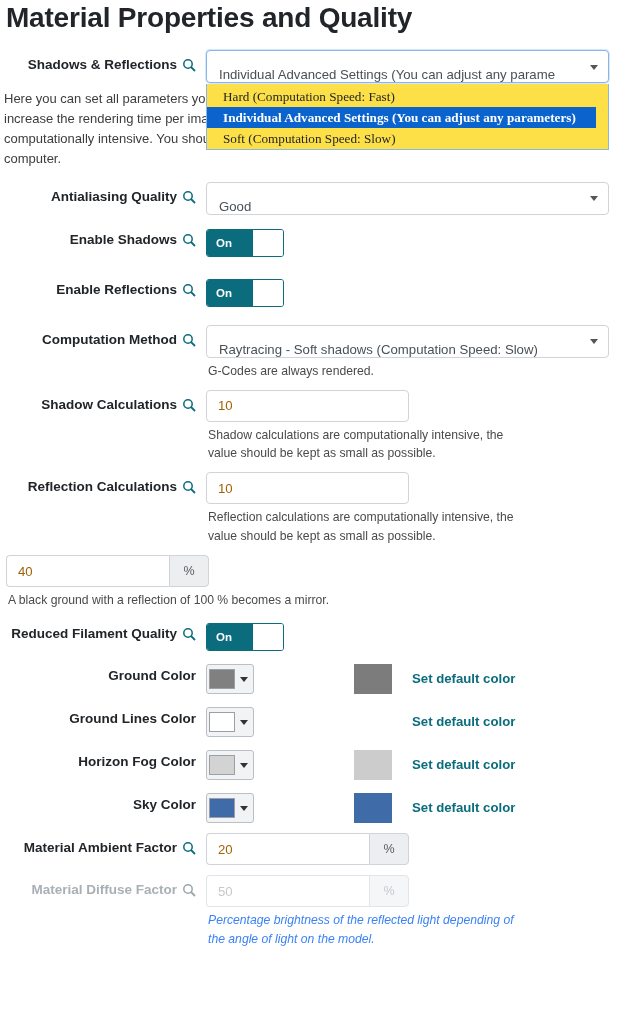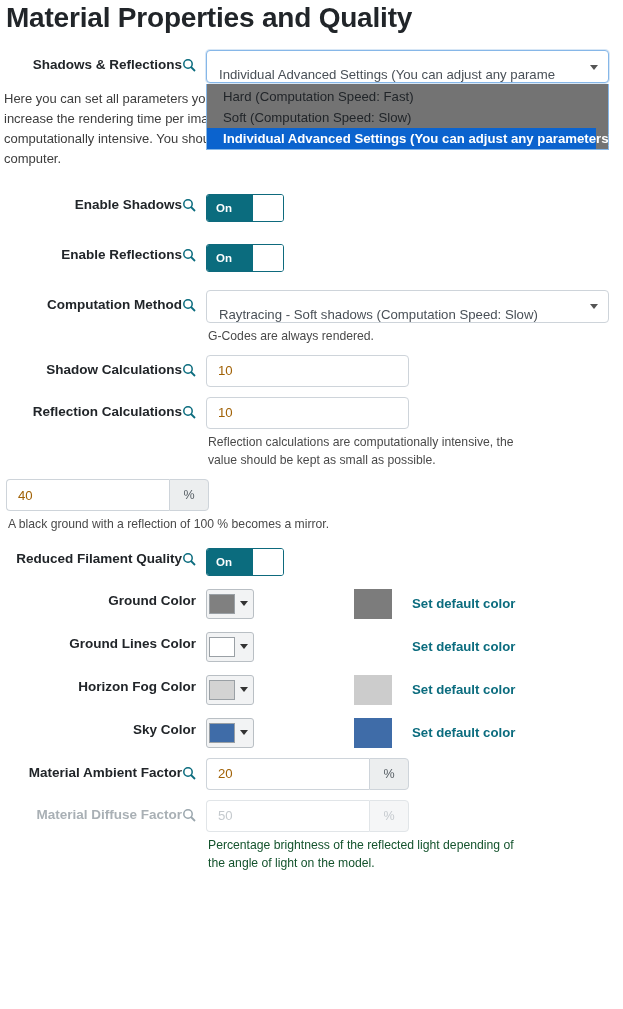--- a/index.html
+++ b/index.html
@@ -38,34 +38,35 @@
     text-align: right;
     padding-right: 10px;
     padding-top: 9px;
     font-size: 13.5px;
     font-weight: bold;
     color: #212529;
     line-height: 1.25;
     display: flex;
     justify-content: flex-end;
     align-items: flex-start;
+    gap: 5px;
   }
   .label-cell.disabled { color: #a9b0b5; }
   .field-cell {
     flex: 1;
     padding-top: 2px;
   }
   .help {
     font-size: 12.2px;
     color: #4a4a4a;
     line-height: 1.5;
     margin: 4px 2px 0 2px;
     max-width: 405px;
   }
-  .help.disabled { color: #14532d; }
+  .help.disabled { color: #3b82f6; font-style: italic; }
 
   
   .mag {
     display: inline-block;
     width: 14px; height: 14px;
     position: relative;
     flex: 0 0 auto;
     margin-top: 1px;
   }
   .mag svg { display: block; }
@@ -104,25 +105,26 @@
     border-color: #86b7e8;
     box-shadow: 0 0 0 1px rgba(100,160,220,.25);
   }
 
   
   .dropdown-wrap { position: relative; width: 403px; }
   .dropdown-list {
     position: absolute;
     top: 34px; left: 0;
     width: 403px;
-    background: #737373;
+    background: #fde047;
     border: 1px solid #86b7e8;
     border-top: none;
     z-index: 50;
     padding: 2px 12px 0 0;
+    font-family: Liberation Serif, serif;
   }
   .dropdown-list .opt {
     font-size: 13.2px;
     line-height: 19px;
     padding: 1px 8px 1px 16px;
     color: #212529;
     white-space: nowrap;
   }
   .dropdown-list .opt.selected {
     background: #0b63ce;
@@ -270,29 +272,46 @@
       </span>
     </div>
     <div class="field-cell">
       <div class="dropdown-wrap">
         <div class="fakeselect open">
           <span>Individual Advanced Settings (You can adjust any parame</span>
           <span class="caret"></span>
         </div>
         <div class="dropdown-list">
           <div class="opt">Hard (Computation Speed: Fast)</div>
+          <div class="opt selected">Individual Advanced Settings (You can adjust any parameters)</div>
           <div class="opt">Soft (Computation Speed: Slow)</div>
-          <div class="opt selected">Individual Advanced Settings (You can adjust any parameters)</div>
         </div>
       </div>
     </div>
   </div>
 
   <p class="intro">Here you can set all parameters you need for your best rendering. Some settings will increase the rendering time per image extremely because some operations are very computationally intensive. You should always check if the values make sense for your computer.</p>
 
+  <div class="row">
+    <div class="label-cell">
+      <span>Antialiasing Quality</span>
+      <span class="mag">
+        <svg width="14" height="14" viewBox="0 0 14 14">
+            <circle cx="6" cy="6" r="4.2" fill="none" stroke="#0b6c7e" stroke-width="1.5"></circle>
+            <line x1="9" y1="9" x2="13" y2="13" stroke="#0b6c7e" stroke-width="1.8"></line>
+          </svg>
+      </span>
+    </div>
+    <div class="field-cell">
+      <div class="fakeselect">
+        <span>Good</span>
+        <span class="caret"></span>
+      </div>
+    </div>
+  </div>
   <div class="spacer-8"></div>
 
   <div class="row">
     <div class="label-cell">
       <span>Enable Shadows</span>
       <span class="mag">
         <svg width="14" height="14" viewBox="0 0 14 14">
             <circle cx="6" cy="6" r="4.2" fill="none" stroke="#0b6c7e" stroke-width="1.5"></circle>
             <line x1="9" y1="9" x2="13" y2="13" stroke="#0b6c7e" stroke-width="1.8"></line>
           </svg>
@@ -353,20 +372,21 @@
       <span>Shadow Calculations</span>
       <span class="mag">
         <svg width="14" height="14" viewBox="0 0 14 14">
             <circle cx="6" cy="6" r="4.2" fill="none" stroke="#0b6c7e" stroke-width="1.5"></circle>
             <line x1="9" y1="9" x2="13" y2="13" stroke="#0b6c7e" stroke-width="1.8"></line>
           </svg>
       </span>
     </div>
     <div class="field-cell">
       <input class="textinput" type="text" value="10" style="">
+      <div class="help">Shadow calculations are computationally intensive, the value should be kept as small as possible.</div>
     </div>
   </div>
   <div class="spacer-8"></div>
 
   <div class="row">
     <div class="label-cell">
       <span>Reflection Calculations</span>
       <span class="mag">
         <svg width="14" height="14" viewBox="0 0 14 14">
             <circle cx="6" cy="6" r="4.2" fill="none" stroke="#0b6c7e" stroke-width="1.5"></circle>

